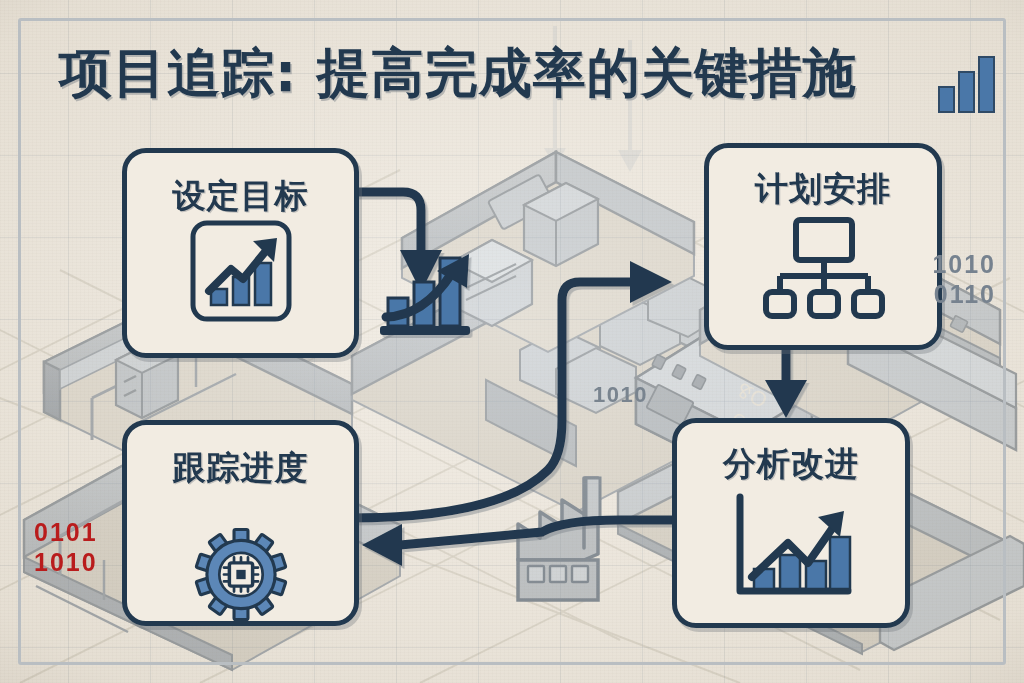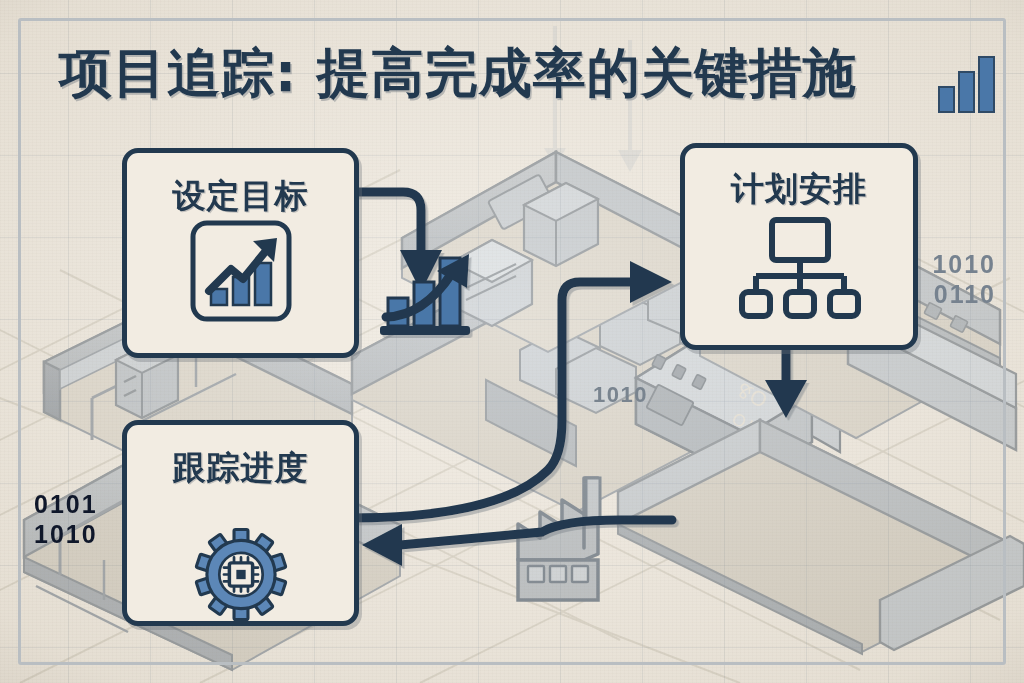--- a/index.html
+++ b/index.html
@@ -73,61 +73,61 @@
     white-space: nowrap;
     text-shadow: 1.5px 1.5px 0 rgba(120,126,132,.45);
     font-family: "DejaVu Sans", "Liberation Sans", sans-serif;
   }
 
   
   .card {
     position: absolute;
     background: #f2ece2;
     border: 5px solid #22394f;
-    border-radius: 16px;
+    border-radius: 24px;
     box-shadow: 3px 4px 0 rgba(110,116,122,.33);
     display: flex;
     flex-direction: column;
     align-items: center;
     text-align: right;
   }
   .card-title {
     font-size: 33px;
     font-weight: 700;
     color: #22394f;
     letter-spacing: 1px;
     white-space: nowrap;
     text-shadow: 1.2px 1.2px 0 rgba(120,126,132,.4);
     font-family: "DejaVu Sans", "Liberation Sans", sans-serif;
   }
   .card-icon { display: block; }
 
   #card-goal     { left: 122px; top: 148px;  width: 227px; height: 200px; }
-  #card-plan     { left: 680px; top: 143px;  width: 228px; height: 197px; }
+  #card-plan     { left: 704px; top: 143px;  width: 228px; height: 197px; }
   #card-track    { left: 122px; top: 420px;  width: 227px; height: 196px; gap: 35px; }
   #card-analyze  { left: 672px; top: 418px;  width: 228px; height: 200px; }
 
   #card-goal .card-title,
   #card-track .card-title { margin-top: 21px; }
   #card-plan .card-title,
   #card-analyze .card-title { margin-top: 19px; }
 
   
   .binary {
     position: absolute;
     color: #7b8794;
     font-size: 25px;
     font-weight: 700;
     letter-spacing: 2px;
     font-family: "Liberation Sans", sans-serif;
     line-height: 1.18;
     white-space: pre;
   }
   #binary-right  { right: 28px; top: 250px; text-align: right; color: #76828f; }
-  #binary-left   { left: 34px;  top: 490px; color: #0f172a; }
+  #binary-left   { left: 34px;  top: 518px; color: #b91c1c; }
   #binary-center { left: 593px; top: 382px; font-size: 22px; color: #79848f; letter-spacing: 1.5px; }
 </style>
 </head>
 <body>
 
 <div id="canvas">
 
   <svg class="layer" viewBox="0 0 1024 683">
     <defs>
       <linearGradient id="wallTop" x1="0" y1="0" x2="0" y2="1">
@@ -387,20 +387,32 @@
         <g stroke="#22394f" stroke-width="3.5" stroke-linecap="round">
           <path d="M-9 -22 L-9 -16 M0 -22 L0 -16 M9 -22 L9 -16"></path>
           <path d="M-9 16 L-9 22 M0 16 L0 22 M9 16 L9 22"></path>
           <path d="M-22 -9 L-16 -9 M-22 0 L-16 0 M-22 9 L-16 9"></path>
           <path d="M16 -9 L22 -9 M16 0 L22 0 M16 9 L22 9"></path>
         </g>
       </g>
     </svg>
   </div>
 
+  <div class="card" id="card-analyze">
+    <div class="card-title">分析改进</div>
+    <svg class="card-icon" width="130" height="112" viewBox="0 0 130 112" style="margin-top:6px;">
+      <path d="M14 4 L14 98 L122 98" fill="none" stroke="#22394f" stroke-width="7" stroke-linecap="round" stroke-linejoin="round"></path>
+      <rect x="28" y="76" width="20" height="20" fill="#4a77a8" stroke="#22394f" stroke-width="2.5"></rect>
+      <rect x="54" y="62" width="20" height="34" fill="#4a77a8" stroke="#22394f" stroke-width="2.5"></rect>
+      <rect x="80" y="68" width="20" height="28" fill="#4a77a8" stroke="#22394f" stroke-width="2.5"></rect>
+      <rect x="104" y="44" width="20" height="52" fill="#4a77a8" stroke="#22394f" stroke-width="2.5"></rect>
+      <path d="M26 84 L62 50 L82 70 L110 30" fill="none" stroke="#22394f" stroke-width="8" stroke-linecap="round" stroke-linejoin="round"></path>
+      <path d="M92 24 L118 18 L114 44 Z" fill="#22394f"></path>
+    </svg>
+  </div>
 
   <div class="binary" id="binary-right">1010
 0110</div>
   <div class="binary" id="binary-left">0101
 1010</div>
   <div class="binary" id="binary-center">1010</div>
 
   <div class="frame"></div>
 </div>
 

